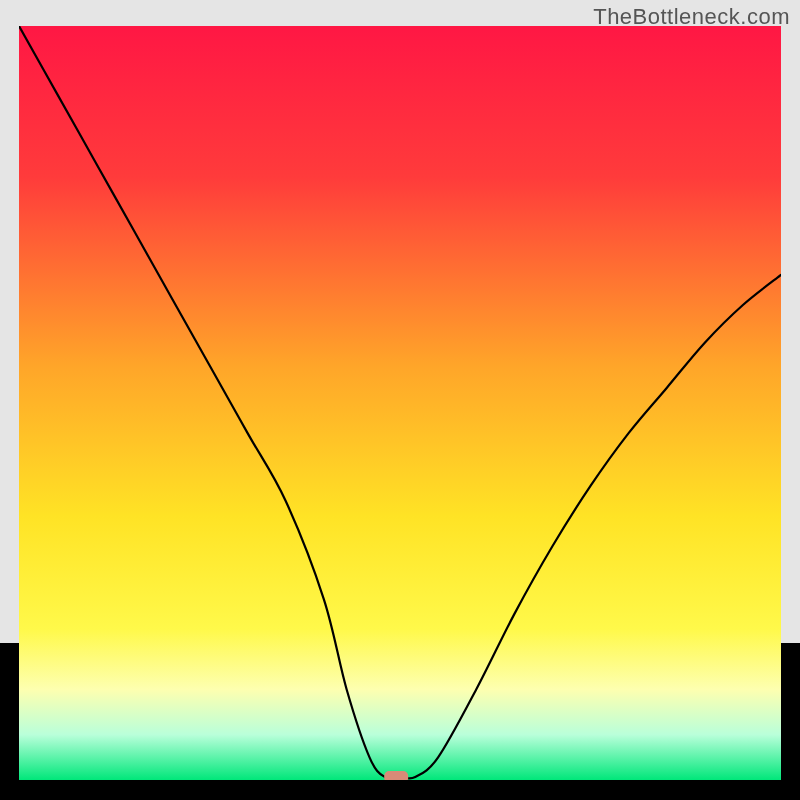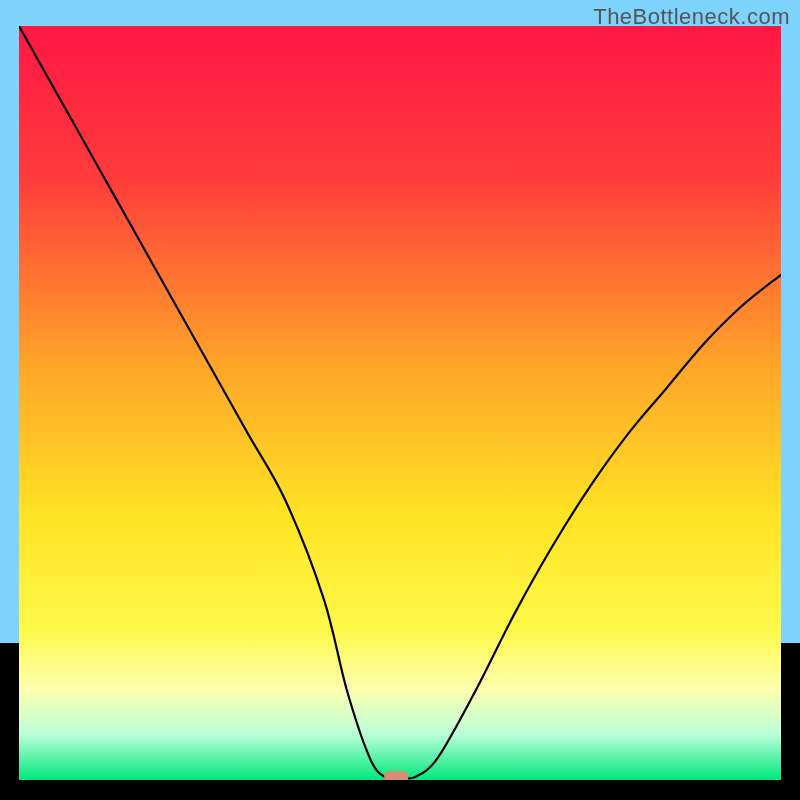--- a/index.html
+++ b/index.html
@@ -8,21 +8,21 @@
     width: 800px;
     height: 800px;
     background: #000;
     font-family: Arial, Helvetica, sans-serif;
     overflow: hidden;
   }
   .frame {
     position: relative;
     width: 800px;
     height: 643px;
-    background: #7dd3fc;
+    background: #e5e5e5;
   }
   .watermark {
     position: absolute;
     top: 4px;
     right: 10px;
     color: #555;
     font-size: 22px;
     letter-spacing: 0.5px;
     font-weight: 500;
     user-select: none;

